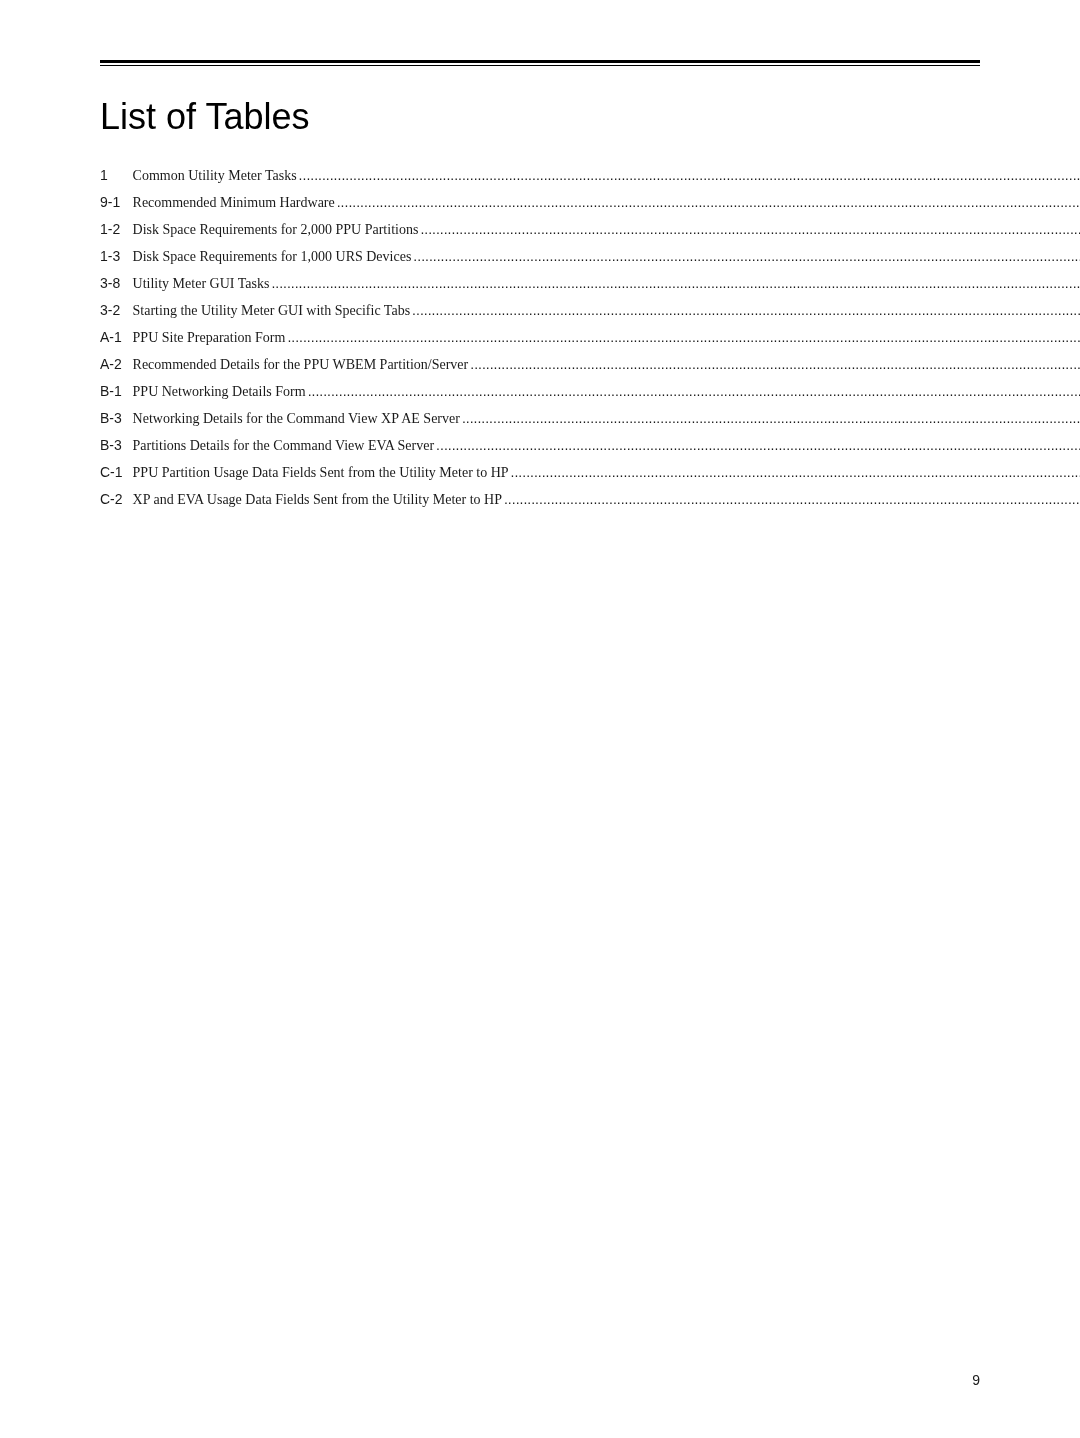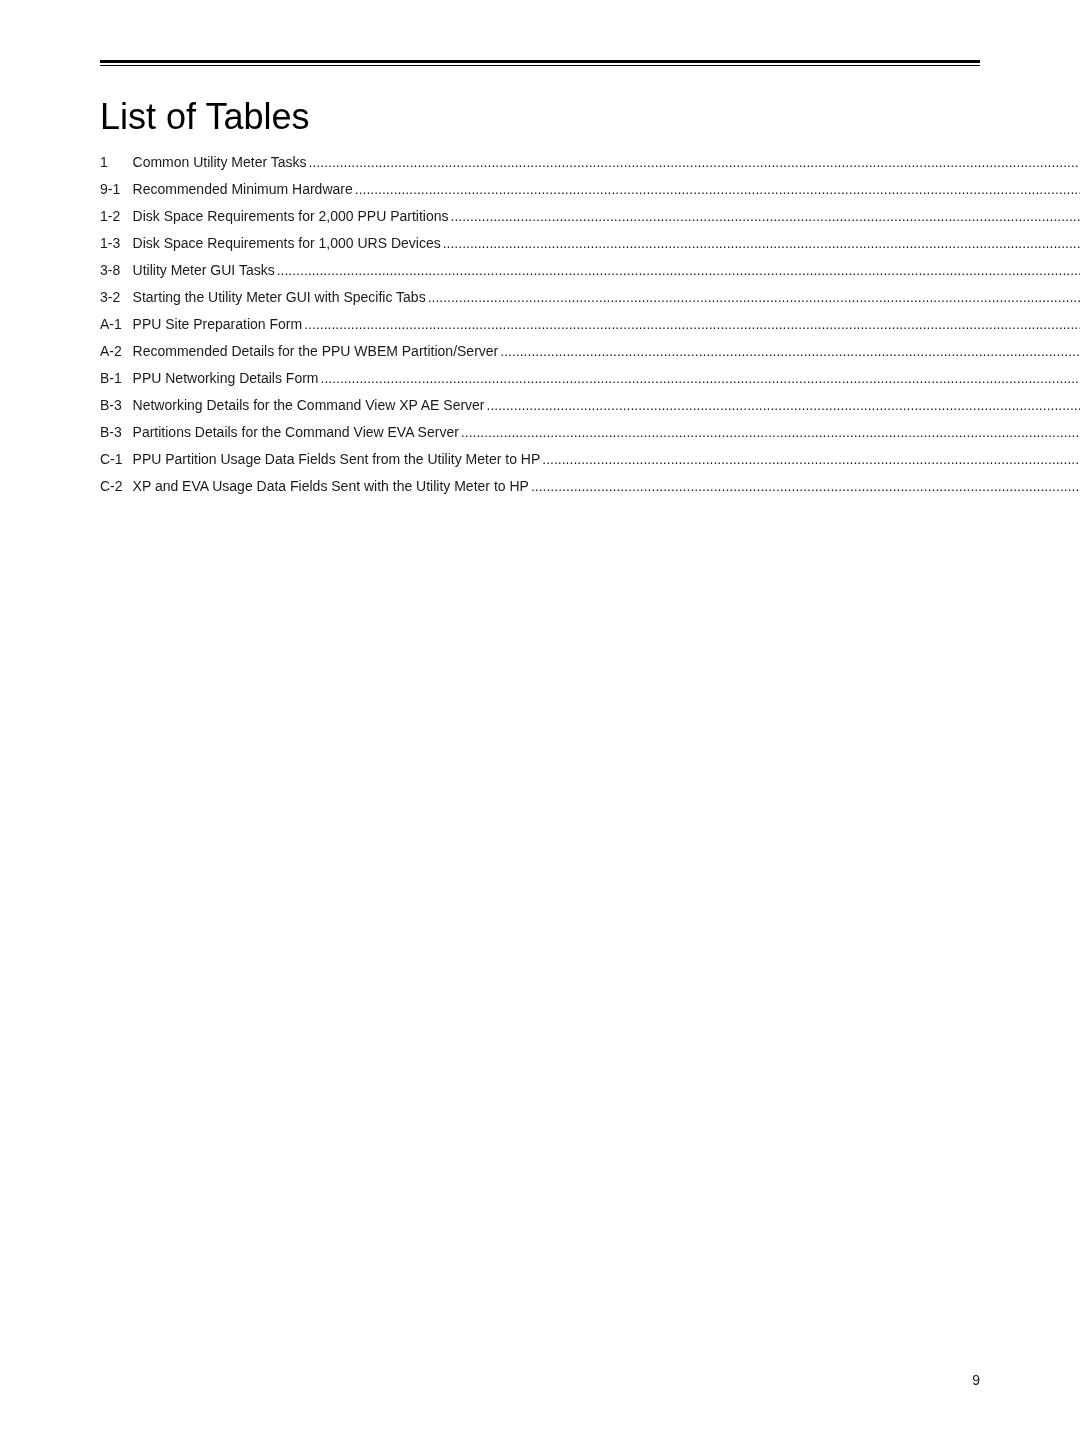--- a/index.html
+++ b/index.html
@@ -24,21 +24,21 @@
 
     .top-border-thin {
       border-top: 1px solid #000000;
       margin-bottom: 30px;
     }
 
     .page-title {
       font-size: 36px;
       font-weight: normal;
       font-family: Arial, sans-serif;
-      margin-bottom: 11px;
+      margin-bottom: 24px;
       color: #000000;
     }
 
     .toc-table {
       width: 100%;
       border-collapse: collapse;
     }
 
     .toc-table tr td {
       vertical-align: top;
@@ -61,20 +61,21 @@
 
     .entry-cell {
       display: flex;
       align-items: baseline;
       width: 100%;
     }
 
     .entry-label {
       white-space: nowrap;
       flex-shrink: 0;
+      font-family: Liberation Serif, serif;
     }
 
     .dots {
       flex: 1;
       overflow: hidden;
       white-space: nowrap;
       font-size: 14px;
       font-family: Arial, sans-serif;
       padding: 0 2px;
     }
@@ -203,21 +204,21 @@
           <div class="entry-cell">
             <span class="entry-label">PPU Partition Usage Data Fields Sent from the Utility Meter to HP</span>
             <span class="dots">............................................................................................................................................................................................................................................................................................................................................................................</span>
           </div>
         </td>
       </tr>
       <tr>
         <td class="num">C-2</td>
         <td class="entry">
           <div class="entry-cell">
-            <span class="entry-label">XP and EVA Usage Data Fields Sent with the Utility Meter to HP</span>
+            <span class="entry-label">XP and EVA Usage Data Fields Sent from the Utility Meter to HP</span>
             <span class="dots">............................................................................................................................................................................................................................................................................................................................................................................</span>
           </div>
         </td>
       </tr>
     </tbody>
 </table>
 
 <div class="footer">9</div>
 
 </body></html>

